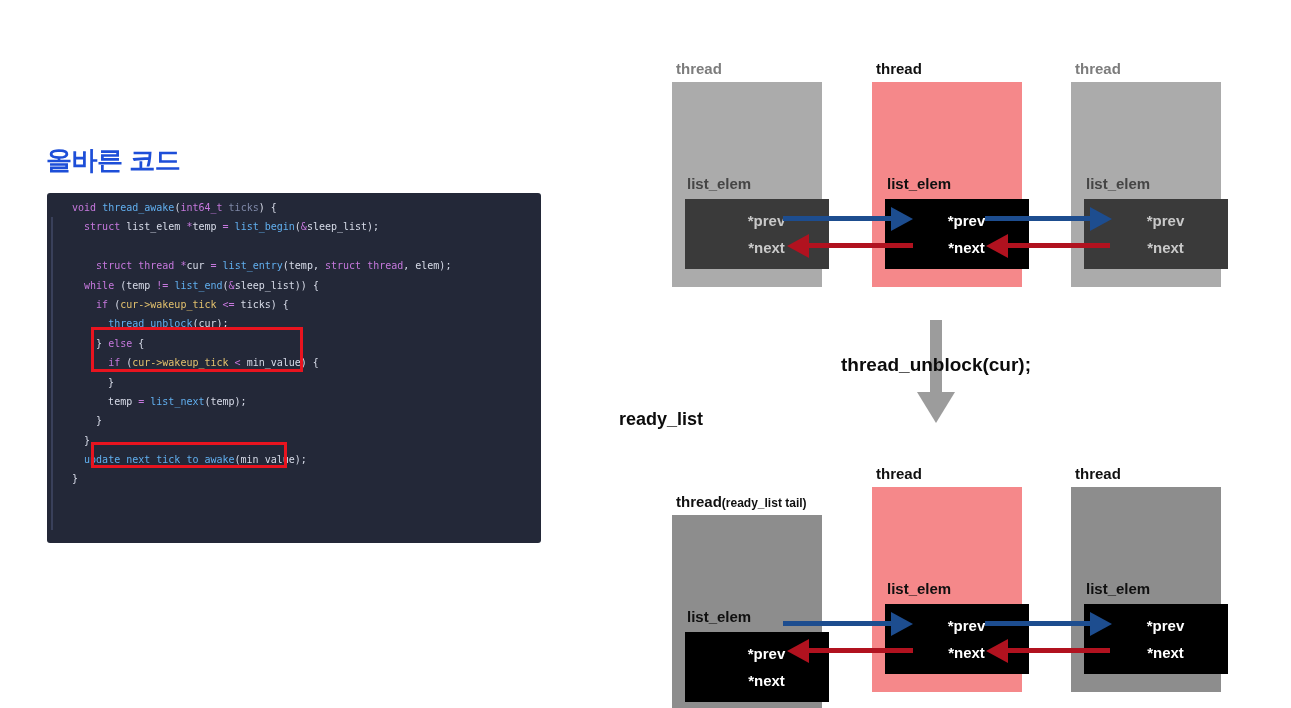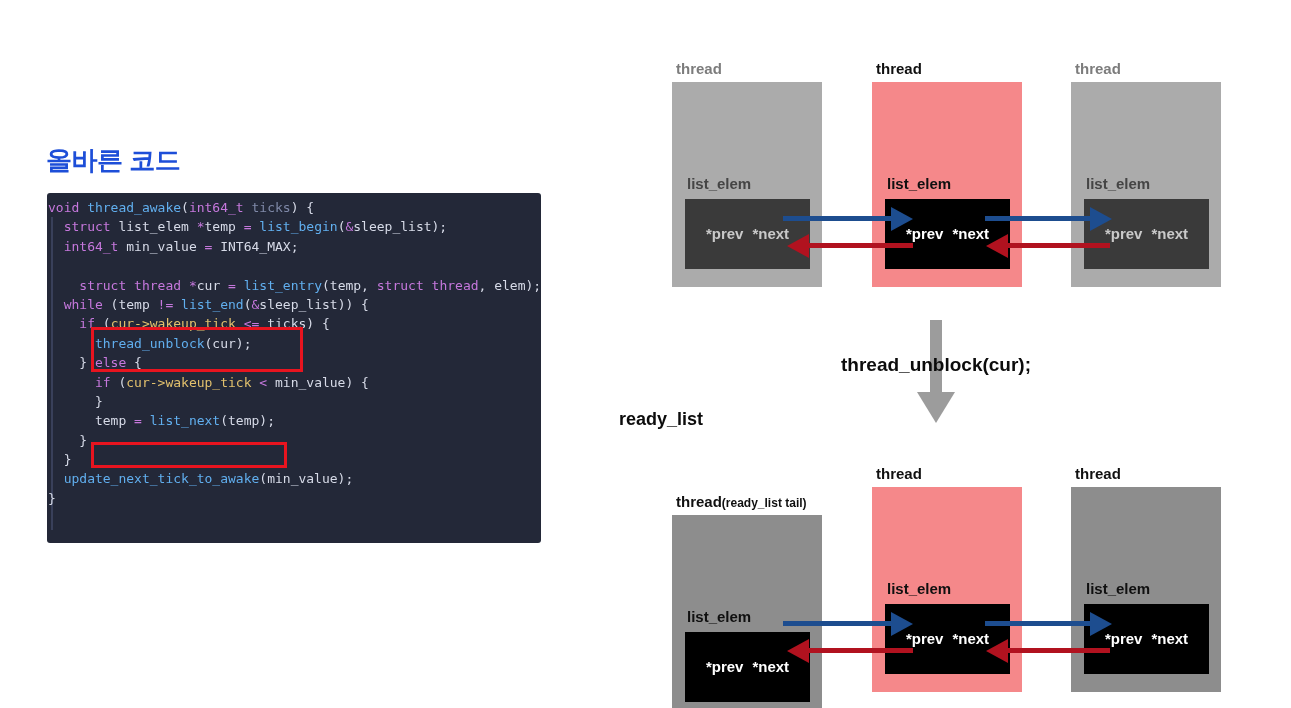--- a/index.html
+++ b/index.html
@@ -5,40 +5,40 @@
   html,body{margin:0;padding:0;background:#ffffff;}
   .page{position:relative;width:1291px;height:708px;background:#ffffff;overflow:hidden;
         font-family:"Liberation Sans",sans-serif;}
 
   
   .heading{position:absolute;left:46px;top:143px;font-size:26px;font-weight:bold;
            color:#1d4ed8;letter-spacing:-0.5px;}
   .code-editor{position:absolute;left:47px;top:193px;width:494px;height:350px;
                background:#232838;border-radius:3px;}
   .indent-guide{position:absolute;left:4px;top:24px;width:2px;height:313px;background:#39405a;}
-  .code-lines{position:absolute;left:1px;top:5px;
-              font-family:"DejaVu Sans Mono",monospace;font-size:13px;line-height:19.4px;
+  .code-lines{position:absolute;left:25px;top:5px;
+              font-family:"DejaVu Sans Mono",monospace;font-size:10px;line-height:19.4px;
               color:#d7dbe8;}
   .code-line{white-space:pre;height:19.4px;}
   .tok-kw{color:#c678dd;}
   .tok-fn{color:#61afef;}
   .tok-mem{color:#e2c06d;text-align:right;}
   .tok-param{color:#7f89a8;}
   .redbox{position:absolute;border:3px solid #e8141f;box-sizing:border-box;}
   .redbox1{left:44px;top:134px;width:212px;height:45px;}
   .redbox2{left:44px;top:249px;width:196px;height:26px;}
 
   
   .tgroup{position:absolute;width:150px;height:227px;}
   .tbox-title{position:absolute;left:4px;top:0;font-size:15px;font-weight:bold;white-space:nowrap;}
   .tbox-title .suffix{font-size:12px;}
   .tbody{position:absolute;left:0;top:22px;width:150px;height:205px;}
   .elem-label{position:absolute;left:15px;top:93px;font-size:15px;font-weight:bold;}
   .elem-box{position:absolute;left:13px;top:117px;width:125px;height:70px;
-            display:flex;flex-direction:row;align-items:center;justify-content:center;gap:9px;}
+            display:flex;flex-direction:column;align-items:center;justify-content:center;gap:9px;padding-left:19px;}
   .ptr{font-size:15px;font-weight:bold;line-height:18px;}
   .c-gray{color:#7c7c7c;}
   .c-dim{color:#454545;}
   .c-black{color:#101010;}
   .c-light{color:#c9c9c9;}
   .c-white{color:#ffffff;}
   .bg-gray-top{background:#ababab;}
   .bg-gray-bot{background:#8d8d8d;}
   .bg-pink{background:#f5888a;}
   .bg-darkelem{background:#3a3a3a;}
@@ -66,21 +66,20 @@
 
 <div class="page">
 
   <div class="heading">올바른 코드</div>
 
   <div class="code-editor">
     <div class="indent-guide"></div>
     <div class="code-lines" id="code-lines">
         <div class="code-line"><span class="tok-kw">void</span><span> </span><span class="tok-fn">thread_awake</span><span>(</span><span class="tok-kw">int64_t</span><span> </span><span class="tok-param">ticks</span><span>) {</span></div>
         <div class="code-line"><span>  </span><span class="tok-kw">struct</span><span> list_elem </span><span class="tok-kw">*</span><span>temp </span><span class="tok-kw">=</span><span> </span><span class="tok-fn">list_begin</span><span>(</span><span class="tok-kw">&amp;</span><span>sleep_list);</span></div>
-        <div class="code-line"><span>  </span><span class="tok-kw">int64_t</span><span> min_value </span><span class="tok-kw">=</span><span> INT64_MAX;</span></div>
         <div class="code-line">&nbsp;</div>
         <div class="code-line"><span>    </span><span class="tok-kw">struct</span><span> </span><span class="tok-kw">thread</span><span> </span><span class="tok-kw">*</span><span>cur </span><span class="tok-kw">=</span><span> </span><span class="tok-fn">list_entry</span><span>(temp, </span><span class="tok-kw">struct</span><span> </span><span class="tok-kw">thread</span><span>, elem);</span></div>
         <div class="code-line"><span>  </span><span class="tok-kw">while</span><span> (temp </span><span class="tok-kw">!=</span><span> </span><span class="tok-fn">list_end</span><span>(</span><span class="tok-kw">&amp;</span><span>sleep_list)) {</span></div>
         <div class="code-line"><span>    </span><span class="tok-kw">if</span><span> (</span><span class="tok-mem">cur-&gt;wakeup_tick</span><span> </span><span class="tok-kw">&lt;=</span><span> ticks) {</span></div>
         <div class="code-line"><span>      </span><span class="tok-fn">thread_unblock</span><span>(cur);</span></div>
         <div class="code-line"><span>    } </span><span class="tok-kw">else</span><span> {</span></div>
         <div class="code-line"><span>      </span><span class="tok-kw">if</span><span> (</span><span class="tok-mem">cur-&gt;wakeup_tick</span><span> </span><span class="tok-kw">&lt;</span><span> min_value) {</span></div>
         <div class="code-line"><span>      }</span></div>
         <div class="code-line"><span>      temp </span><span class="tok-kw">=</span><span> </span><span class="tok-fn">list_next</span><span>(temp);</span></div>
         <div class="code-line"><span>    }</span></div>

